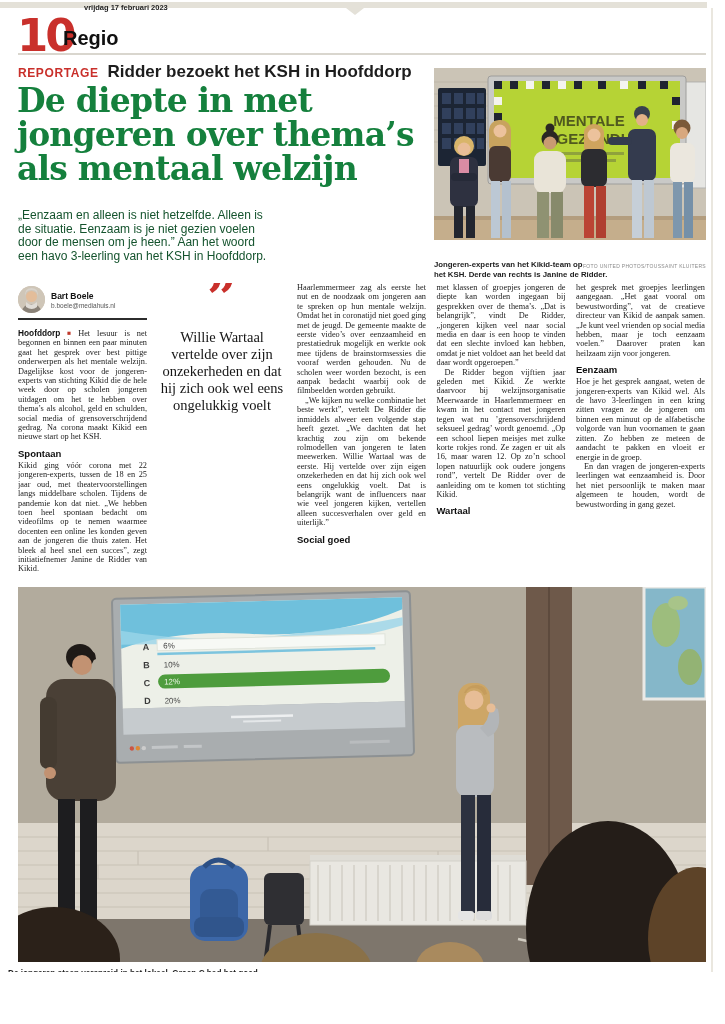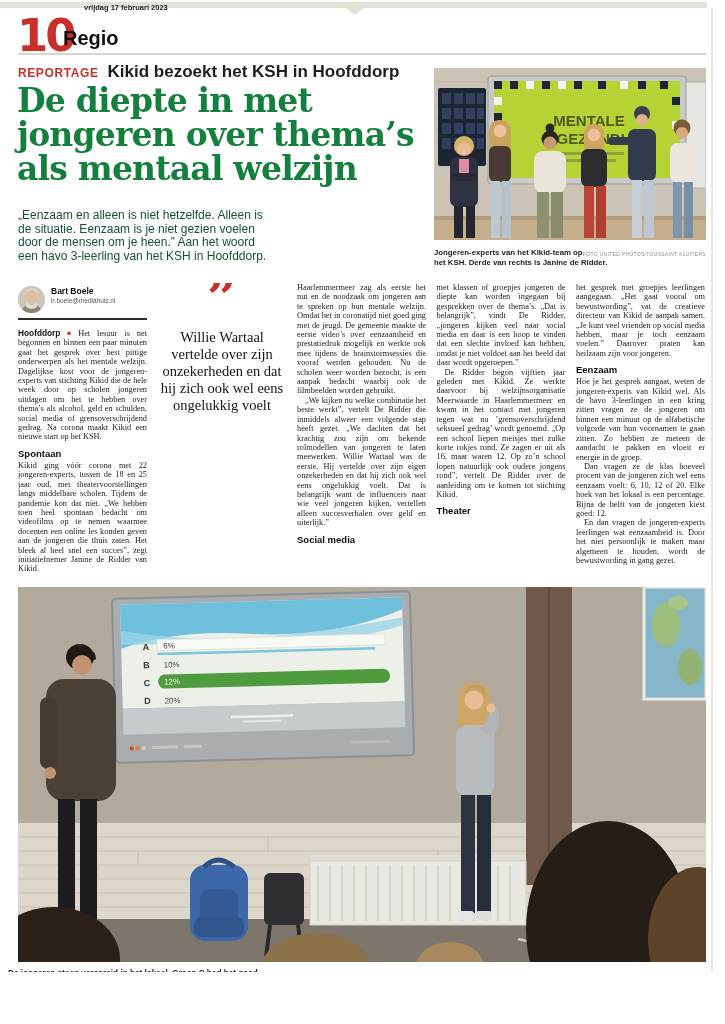--- a/index.html
+++ b/index.html
@@ -26,35 +26,35 @@
   .kicker .ktitle { font:bold 17px "Liberation Sans",sans-serif; color:#1d1d1d; }
 
   .headline { position:absolute; left:17px; top:84px; width:414px;
               font:bold 33px/34px "DejaVu Serif",serif; color:#15803d; letter-spacing:-.8px; }
   .intro { position:absolute; left:18px; top:209px; width:258px;
            font:12px/13.5px "Liberation Sans",sans-serif; color:#14532d; }
 
   
   .photo-top { position:absolute; left:434px; top:68px; width:272px; }
   .photo-top svg { display:block; }
-  .photo-top figcaption { margin-top:8px; font:bold 7.8px/9.5px "Liberation Sans",sans-serif; color:#1d1d1d; }
+  .photo-top figcaption { margin-top:20px; font:bold 7.8px/9.5px "Liberation Sans",sans-serif; color:#1d1d1d; }
   .credit { float:right; font:5px "Liberation Sans",sans-serif; font-weight:normal; color:#8a8a8a;
             letter-spacing:.3px; margin-top:3px; }
 
   
   .columns { position:absolute; left:18px; top:283px; width:688px; height:302px;
              display:flex; gap:10.5px; overflow:hidden; }
   .col { flex:0 0 129px; width:129px; }
   .bp { font:8.3px/9.4px "Liberation Serif",serif; text-align:justify; color:#1b1b1b; }
   .ind { text-indent:8px; }
   .loc { font:bold 8.3px "Liberation Sans",sans-serif; color:#111;margin-top:36px; }
   .sq { color:#c0392b; font-size:6.5px; margin:0 2px; vertical-align:1px; }
   .subhead { font:bold 9.5px "Liberation Sans",sans-serif; color:#0f0f0f; margin:6px 0 2px; }
 
-  .byline { display:flex; gap:6px; align-items:flex-start; margin-top:3px; }
+  .byline { display:flex; gap:6px; align-items:center; margin-top:3px; }
   .avatar { width:27px; height:27px; border-radius:50%; overflow:hidden; flex:0 0 27px;
             background:#cfc4b4; }
   .byline-name { font:bold 8.5px "Liberation Sans",sans-serif; color:#111; }
   .byline-email { font:6.5px "Liberation Sans",sans-serif; color:#555; margin-top:1px; }
   .byline-rule { border-bottom:2px solid #2c2c2c; margin:5px 0 8px; }
 
   .quotecol { text-align:center; padding-top:0; }
   .qmark { font:bold 52px/30px "DejaVu Serif",serif; color:#c9302b; }
   .qtext { font:14.5px/17px "Liberation Serif",serif; color:#141414; margin-top:16px; }
 
@@ -78,21 +78,21 @@
   <div class="topnotch"></div>
   <div class="rightedge"></div>
 
   <div class="pagenum">10</div>
   <div class="mh-date">vrijdag 17 februari 2023</div>
   <div class="mh-section">Regio</div>
   <div class="header-rule"></div>
 
   <div class="kicker">
     <span class="klabel">REPORTAGE</span>
-    <span class="ktitle">Kikid bezoekt het KSH in Hoofddorp</span>
+    <span class="ktitle">Ridder bezoekt het KSH in Hoofddorp</span>
   </div>
 
   <h1 class="headline">De diepte in met jongeren over thema’s als mentaal welzijn</h1>
   <p class="intro">„Eenzaam en alleen is niet hetzelfde. Alleen is de situatie. Eenzaam is je niet gezien voelen door de mensen om je heen.” Aan het woord een havo 3-leerling van het KSH in Hoofddorp.</p>
 
   <figure class="photo-top">
     <svg width="272" height="172" viewBox="0 0 272 172">
       <rect x="0" y="0" width="272" height="172" fill="#cbc4b6"></rect>
       <g stroke="#bdb6a8" stroke-width="1">
         <line x1="0" y1="14" x2="272" y2="14"></line>
@@ -233,34 +233,33 @@
     </div>
 
     <div class="col quotecol">
       <div class="qmark">”</div>
       <div class="qtext">Willie Wartaal vertelde over zijn onzekerheden en dat hij zich ook wel eens ongelukkig voelt</div>
     </div>
 
     <div class="col">
       <p class="bp">Haarlemmermeer zag als eerste het nut en de noodzaak om jongeren aan te spreken op hun mentale welzijn. Omdat het in coronatijd niet goed ging met de jeugd. De gemeente maakte de eerste video’s over eenzaamheid en prestatiedruk mogelijk en werkte ook mee tijdens de brainstormsessies die vooraf werden gehouden. Nu de scholen weer worden bezocht, is een aanpak bedacht waarbij ook de filmbeelden worden gebruikt.</p>
       <p class="bp ind">„We kijken nu welke combinatie het beste werkt”, vertelt De Ridder die inmiddels alweer een volgende stap heeft gezet. „We dachten dat het krachtig zou zijn om bekende rolmodellen van jongeren te laten meewerken. Willie Wartaal was de eerste. Hij vertelde over zijn eigen onzekerheden en dat hij zich ook wel eens ongelukkig voelt. Dat is belangrijk want de influencers naar wie veel jongeren kijken, vertellen alleen succesverhalen over geld en uiterlijk.”</p>
-      <h3 class="subhead">Social media</h3>
+      <h3 class="subhead">Social goed</h3>
     </div>
 
     <div class="col">
       <p class="bp">met klassen of groepjes jongeren de diepte kan worden ingegaan bij gesprekken over de thema’s. „Dat is belangrijk”, vindt De Ridder, „jongeren kijken veel naar social media en daar is een hoop te vinden dat een slechte invloed kan hebben, omdat je niet voldoet aan het beeld dat daar wordt opgeroepen.”</p>
       <p class="bp ind">De Ridder begon vijftien jaar geleden met Kikid. Ze werkte daarvoor bij welzijnsorganisatie Meerwaarde in Haarlemmermeer en kwam in het contact met jongeren tegen wat nu ’grensoverschrijdend seksueel gedrag’ wordt genoemd. „Op een school liepen meisjes met zulke korte rokjes rond. Ze zagen er uit als 16, maar waren 12. Op zo’n school lopen natuurlijk ook oudere jongens rond”, vertelt De Ridder over de aanleiding om te komen tot stichting Kikid.</p>
-      <h3 class="subhead">Theater</h3>
+      <h3 class="subhead">Wartaal</h3>
     </div>
 
     <div class="col">
       <p class="bp">het gesprek met groepjes leerlingen aangegaan. „Het gaat vooral om bewustwording”, vat de creatieve directeur van Kikid de aanpak samen. „Je kunt veel vrienden op social media hebben, maar je toch eenzaam voelen.” Daarover praten kan heilzaam zijn voor jongeren.</p>
       <h3 class="subhead">Eenzaam</h3>
       <p class="bp">Hoe je het gesprek aangaat, weten de jongeren-experts van Kikid wel. Als de havo 3-leerlingen in een kring zitten vragen ze de jongeren om binnen een minuut op de alfabetische volgorde van hun voornamen te gaan zitten. Zo hebben ze meteen de aandacht te pakken en vloeit er energie in de groep.</p>
-      <p class="bp ind">Dan vragen ze de klas hoeveel procent van de jongeren zich wel eens eenzaam voelt: 6, 10, 12 of 20. Elke hoek van het lokaal is een percentage. Bijna de helft van de jongeren kiest goed: 12.</p>
       <p class="bp ind">En dan vragen de jongeren-experts leerlingen wat eenzaamheid is. Door het niet persoonlijk te maken maar algemeen te houden, wordt de bewustwording in gang gezet.</p>
     </div>
   </section>
 
   <figure class="photo-bottom">
     <svg width="688" height="375" viewBox="0 0 688 375">
       <rect x="0" y="0" width="688" height="236" fill="#b2ab9d"></rect>
       <g>
         <rect x="0" y="236" width="688" height="96" fill="#dcd6cb"></rect>
         <g stroke="#c8c2b6" stroke-width="1.2">

